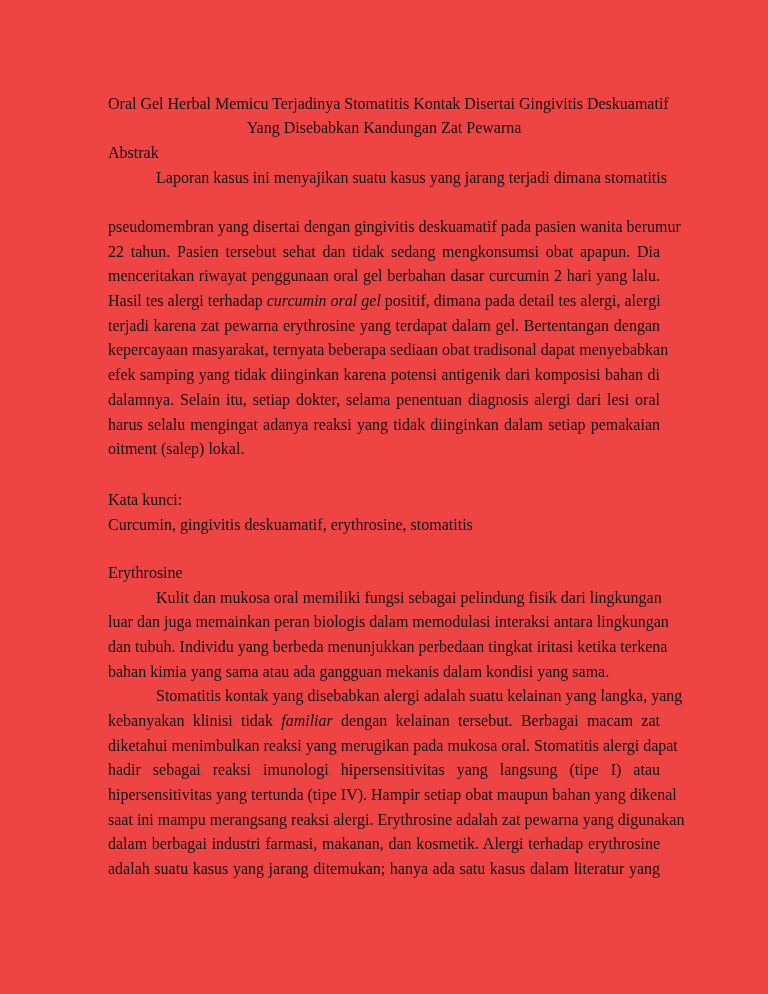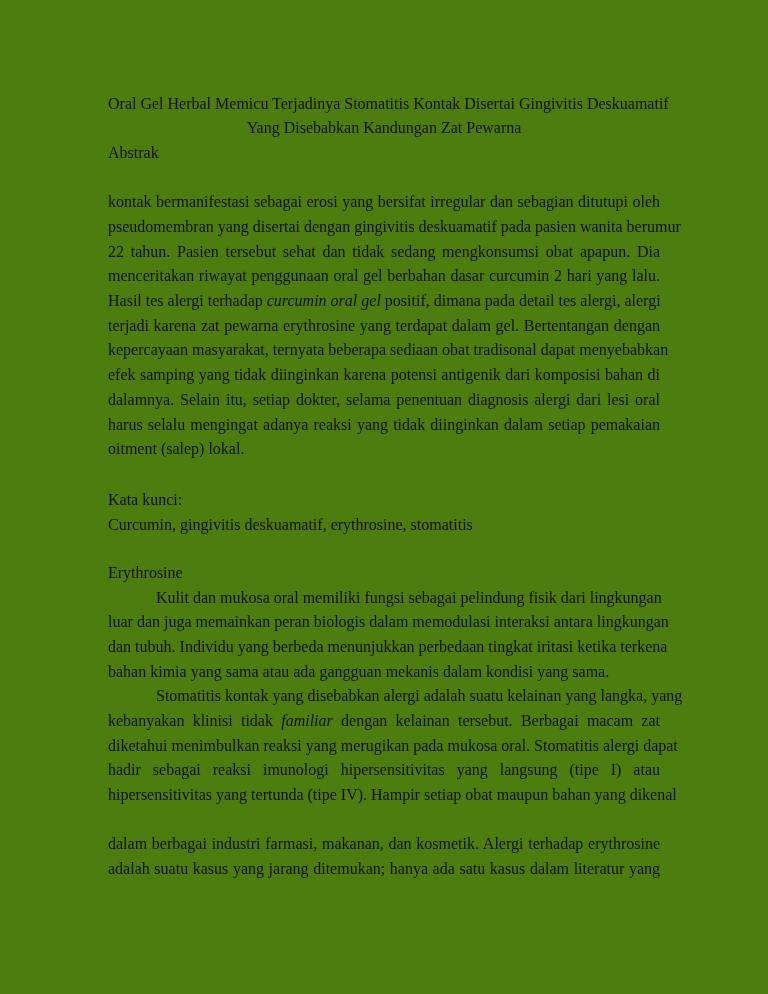--- a/index.html
+++ b/index.html
@@ -12,21 +12,21 @@
       height: 994px;
       position: relative;
       overflow: hidden;
       font-family: "Liberation Serif", "DejaVu Serif", serif;
       color: #111111;
     }
     .page {
       position: absolute;
       left: 0; top: 0;
       width: 768px; height: 994px;
-      background: #4d7c0f;
+      background: #ef4444;
       text-decoration: underline;
     }
     .line {
       position: absolute;
       left: 108px;
       width: 552px;
       height: 24px;
       line-height: 24px;
       font-size: 16px;
       white-space: nowrap;
@@ -53,21 +53,21 @@
 </head>
 <body>
 
 <div class="page">
 
   <div class="line center" style="top: 92px; white-space: nowrap;">Oral Gel Herbal Memicu Terjadinya Stomatitis Kontak Disertai Gingivitis Deskuamatif</div>
   <div class="line center" style="top: 116px; white-space: nowrap;">Yang Disebabkan Kandungan Zat Pewarna</div>
 
   <div class="line plain" style="top: 141px; white-space: nowrap;">Abstrak</div>
 
-  <div class="line" style="top: 190px; white-space: nowrap;">kontak bermanifestasi sebagai erosi yang bersifat irregular dan sebagian ditutupi oleh</div>
+  <div class="line indent" style="top: 166px; white-space: nowrap;">Laporan kasus ini menyajikan suatu kasus yang jarang terjadi dimana stomatitis</div>
   <div class="line" style="top: 215px; white-space: nowrap;">pseudomembran yang disertai dengan gingivitis deskuamatif pada pasien wanita berumur</div>
   <div class="line" style="top: 240px; white-space: nowrap;">22 tahun. Pasien tersebut sehat dan tidak sedang mengkonsumsi obat apapun. Dia</div>
   <div class="line" style="top: 264px; white-space: nowrap;">menceritakan riwayat penggunaan oral gel berbahan dasar curcumin 2 hari yang lalu.</div>
   <div class="line" style="top: 289px; white-space: nowrap;"><span>Hasil tes alergi terhadap </span><span class="seg-italic">curcumin oral gel</span><span> positif, dimana pada detail tes alergi, alergi</span></div>
   <div class="line" style="top: 314px; white-space: nowrap;">terjadi karena zat pewarna erythrosine yang terdapat dalam gel. Bertentangan dengan</div>
   <div class="line" style="top: 338px; white-space: nowrap;">kepercayaan masyarakat, ternyata beberapa sediaan obat tradisonal dapat menyebabkan</div>
   <div class="line" style="top: 363px; white-space: nowrap;">efek samping yang tidak diinginkan karena potensi antigenik dari komposisi bahan di</div>
   <div class="line" style="top: 388px; white-space: nowrap;">dalamnya. Selain itu, setiap dokter, selama penentuan diagnosis alergi dari lesi oral</div>
   <div class="line" style="top: 413px; white-space: nowrap;">harus selalu mengingat adanya reaksi yang tidak diinginkan dalam setiap pemakaian</div>
   <div class="line last" style="top: 437px; white-space: nowrap;">oitment (salep) lokal.</div>
@@ -80,16 +80,17 @@
   <div class="line indent" style="top: 586px; white-space: nowrap;">Kulit dan mukosa oral memiliki fungsi sebagai pelindung fisik dari lingkungan</div>
   <div class="line" style="top: 610px; white-space: nowrap;">luar dan juga memainkan peran biologis dalam memodulasi interaksi antara lingkungan</div>
   <div class="line" style="top: 635px; white-space: nowrap;">dan tubuh. Individu yang berbeda menunjukkan perbedaan tingkat iritasi ketika terkena</div>
   <div class="line last" style="top: 660px; white-space: nowrap;">bahan kimia yang sama atau ada gangguan mekanis dalam kondisi yang sama.</div>
 
   <div class="line indent" style="top: 684px; white-space: nowrap;">Stomatitis kontak yang disebabkan alergi adalah suatu kelainan yang langka, yang</div>
   <div class="line" style="top: 709px; white-space: nowrap;"><span>kebanyakan klinisi tidak </span><span class="seg-italic">familiar</span><span> dengan kelainan tersebut. Berbagai macam zat</span></div>
   <div class="line" style="top: 734px; white-space: nowrap;">diketahui menimbulkan reaksi yang merugikan pada mukosa oral. Stomatitis alergi dapat</div>
   <div class="line" style="top: 758px; white-space: nowrap;">hadir sebagai reaksi imunologi hipersensitivitas yang langsung (tipe I) atau</div>
   <div class="line" style="top: 783px; white-space: nowrap;">hipersensitivitas yang tertunda (tipe IV).  Hampir setiap obat maupun bahan yang dikenal</div>
+  <div class="line" style="top: 808px; white-space: nowrap;">saat ini mampu merangsang reaksi alergi. Erythrosine adalah zat pewarna yang digunakan</div>
   <div class="line" style="top: 832px; white-space: nowrap;">dalam berbagai industri farmasi, makanan, dan kosmetik. Alergi terhadap erythrosine</div>
   <div class="line" style="top: 857px; white-space: nowrap;">adalah suatu kasus yang jarang ditemukan; hanya ada satu kasus dalam literatur yang</div>
 
 </div>
 
 </body></html>

